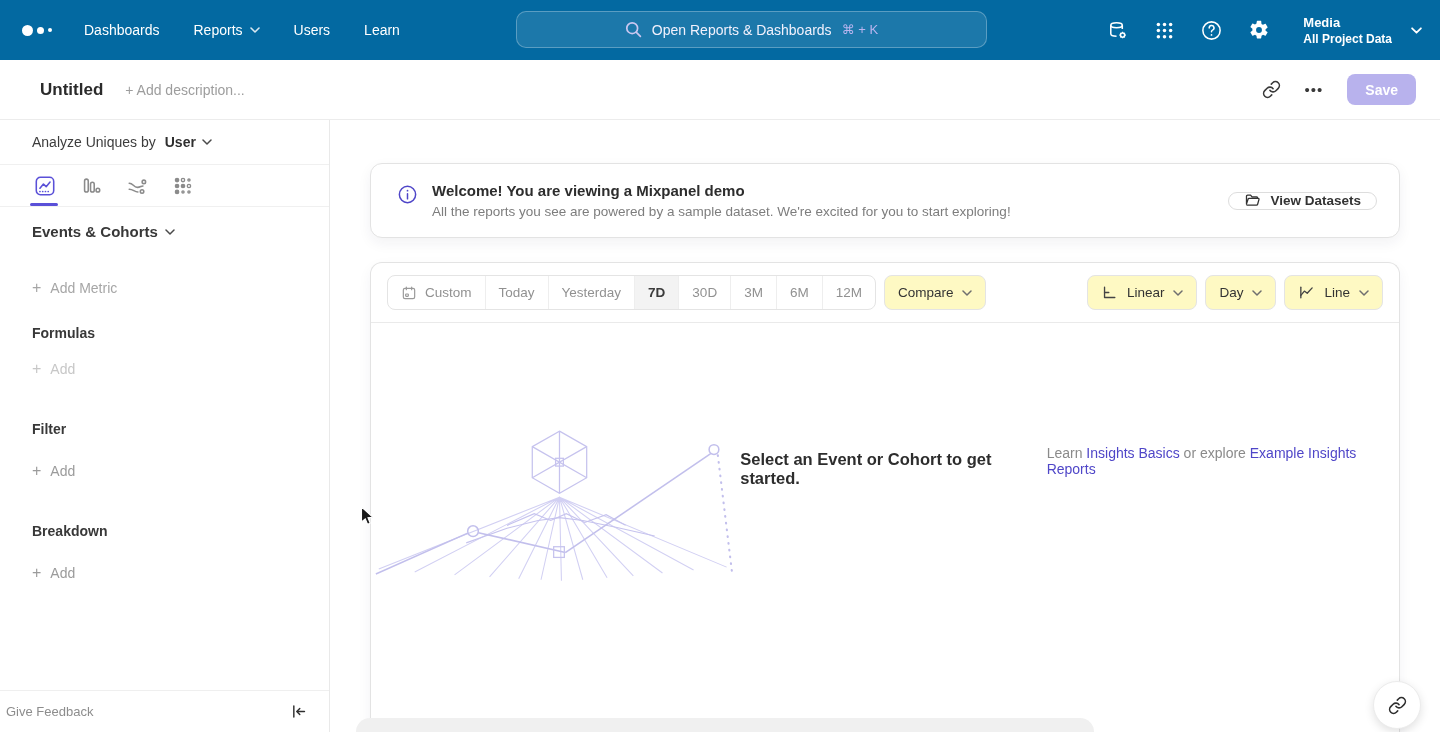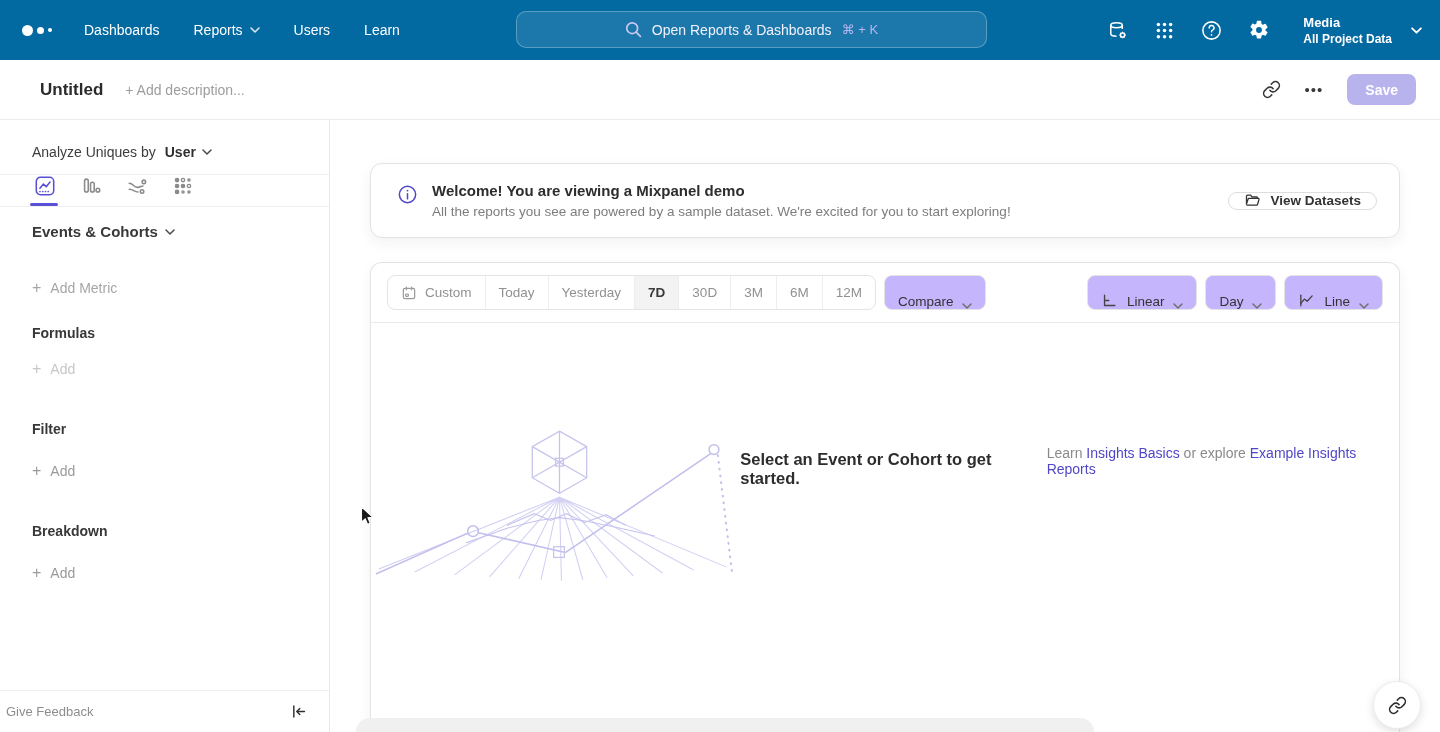--- a/index.html
+++ b/index.html
@@ -40,21 +40,21 @@
   .report-desc { margin-left:22px; font-size:14px; color:#9d9d9d; cursor:text; }
   .toolbar-right { position:absolute; right:24px; display:flex; align-items:center; gap:24px; }
   .icon-btn { color:#3a3a3a; cursor:pointer; display:flex; align-items:center; }
   .more-btn { font-size:15px; letter-spacing:1px; color:#3a3a3a; cursor:pointer; }
   .save-btn { background:#b8b2ed; color:#fff; font-size:14px; font-weight:600;
     border:none; border-radius:8px; height:31px; padding:0 18px; cursor:default; font-family:inherit; }
 
   
   .sidebar { position:absolute; left:0; top:120px; width:330px; height:612px;
     background:#fff; border-right:1px solid #e9e9e9; }
-  .analyze-row { position:absolute; left:0; top:10px; width:100%; height:45px;
+  .analyze-row { position:absolute; left:0; top:0; width:100%; height:45px;
     border-bottom:1px solid #f0f0f0; display:flex; align-items:center; padding-left:32px; gap:6px; }
   .analyze-label { font-size:14px; color:#3c3c3c; }
   .analyze-value { font-size:14px; font-weight:700; color:#2f2f2f; margin-left:3px; cursor:pointer;
     display:flex; align-items:center; gap:6px; }
   .tabs-row { position:absolute; left:0; top:45px; width:100%; height:42px; border-bottom:1px solid #f0f0f0; }
   .tab { position:absolute; top:8px; width:26px; height:26px; display:flex; align-items:center;
     justify-content:center; cursor:pointer; color:#8b8b8b; }
   .tab.selected { color:#5a50d8; }
   .tab-underline { position:absolute; left:30px; bottom:0; width:28px; height:3px;
     background:#5a50d8; border-radius:2px; }
@@ -88,22 +88,22 @@
     background:#fff; border:1px solid #e3e3e3; border-bottom:none; border-radius:12px 12px 0 0;
     box-shadow:0 5px 14px rgba(40,40,70,0.05); }
   .controls-row { height:60px; border-bottom:1px solid #eaeaea; display:flex;
     align-items:center; padding:0 16px; gap:8px; }
   .seg-control { display:flex; align-items:stretch; border:1px solid #e4e4e4; border-radius:8px;
     overflow:hidden; height:35px; }
   .seg { display:flex; align-items:center; gap:8px; padding:0 13px; font-size:13.5px;
     color:#919191; cursor:pointer; border-left:1px solid #eeeeee; white-space:nowrap; }
   .seg:first-child { border-left:none; }
   .seg.selected { background:#f3f3f3; color:#3b3b3b; font-weight:700; }
-  .drop-btn { height:35px; border:1px solid #e4e4e4; border-radius:8px; background:#c4b5fd;
-    display:flex; align-items:flex-end; gap:9px; padding:0 13px; font-size:13.5px; font-weight:500;
+  .drop-btn { height:35px; border:1px solid #e4e4e4; border-radius:8px; background:#fef9c3;
+    display:flex; align-items:center; gap:9px; padding:0 13px; font-size:13.5px; font-weight:500;
     color:#333; cursor:pointer; font-family:inherit; }
   .drop-btn .chev { color:#6f6f6f; }
   .controls-spacer { flex:1; }
 
   .empty-area { display:flex; flex-direction:row; align-items:center; }
   .illus { margin-top:100px; }
   .empty-title { margin-top:32px; font-size:16.5px; font-weight:700; color:#2d2d2d; }
   .empty-sub { margin-top:15px; font-size:14px; color:#8a8a8a; }
   .empty-sub a { color:#4f46c8; font-weight:500; text-decoration:none; cursor:pointer; }
 

